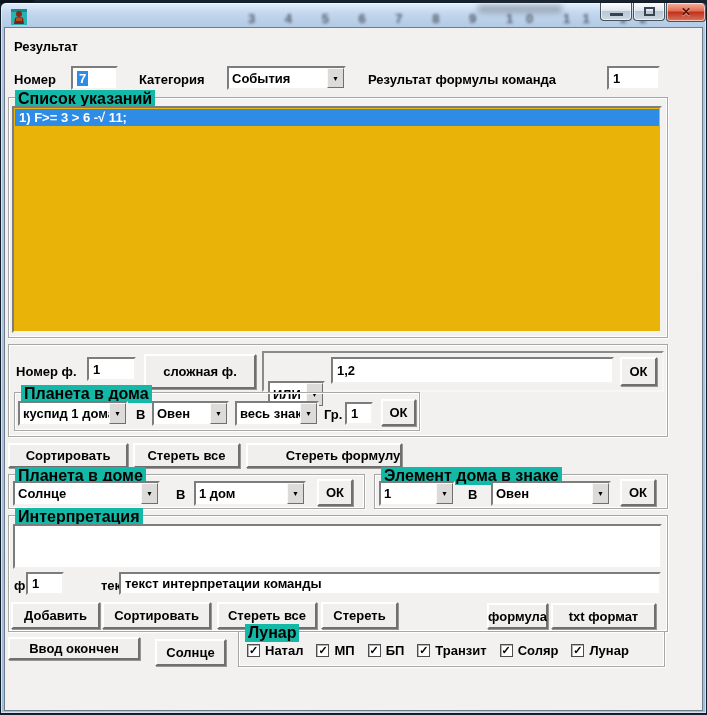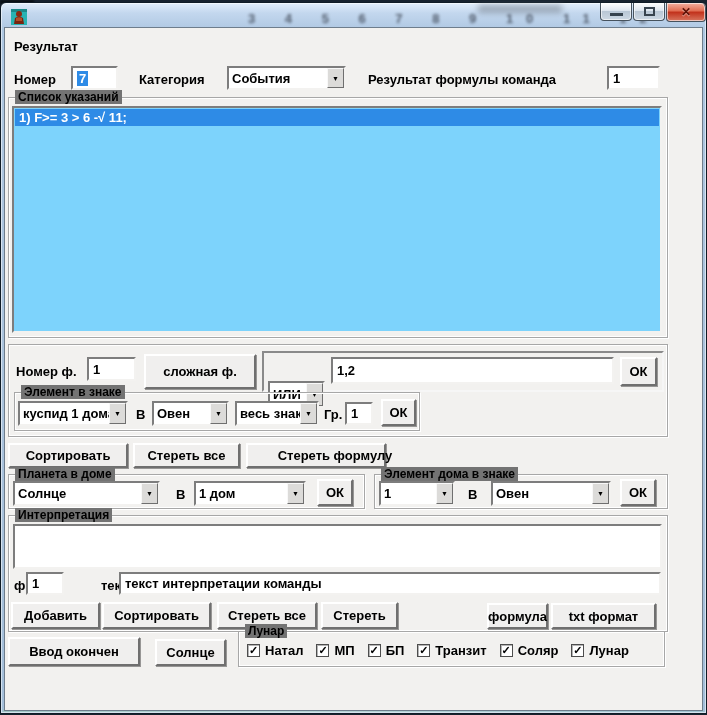--- a/index.html
+++ b/index.html
@@ -40,23 +40,23 @@
   .lbl { position:absolute; font-weight:bold; font-size:13px; color:#000; white-space:nowrap; }
   .inp { position:absolute; background:#fff; border:2px solid; border-color:#7d7d7d #f3f2f0 #f3f2f0 #7d7d7d;
          font-weight:bold; font-size:13px; color:#000; display:flex; align-items:center;
          padding:0 4px; white-space:nowrap; overflow:hidden; }
   .sel { background:#2e8be6; color:#fff; padding:0 2px; }
   .btn { position:absolute; background:#f0efee; border:2px solid; border-color:#ffffff #6f6f6f #6f6f6f #ffffff;
          box-shadow:1px 1px 0 rgba(40,40,40,.45); font-weight:bold; font-size:13px; color:#000;
          display:flex; align-items:center; justify-content:center; white-space:nowrap; cursor:default; }
   .gb { position:absolute; border:1px solid #a7a7a7;
         box-shadow:inset 1px 1px 0 #fff, inset -1px -1px 0 #fff, 1px 1px 0 #fff; }
-  .gbl { position:absolute; top:-8px; left:6px; background:#737373; padding:0 3px;
-         font-weight:bold; font-size:12px; white-space:nowrap; }
-  .listbox { position:absolute; background:#7dd3fc; border:2px solid; border-color:#7d7d7d #f3f2f0 #f3f2f0 #7d7d7d; }
+  .gbl { position:absolute; top:-8px; left:6px; background:#14b8a6; padding:0 3px;
+         font-weight:bold; font-size:16px; white-space:nowrap; }
+  .listbox { position:absolute; background:#eab308; border:2px solid; border-color:#7d7d7d #f3f2f0 #f3f2f0 #7d7d7d; }
   .listsel { position:absolute; left:1px; right:1px; top:1px; height:17px; background:#2e8be6;
              color:#fff; font-weight:bold; font-size:13px; line-height:17px; padding-left:4px; white-space:nowrap; }
   .panel { position:absolute; border:2px solid; border-color:#8a8a8a #f6f6f6 #f6f6f6 #8a8a8a; }
   .combo { position:absolute; display:flex; background:#fff; border:2px solid;
            border-color:#7d7d7d #f3f2f0 #f3f2f0 #7d7d7d; }
   .ctxt { flex:1; font-weight:bold; font-size:13px; padding:9px 3px; white-space:nowrap; overflow:hidden;
           display:flex; align-items:center; }
   .carr { width:17px; background:#dcdbd9; border:1px solid; border-color:#f8f8f8 #6f6f6f #6f6f6f #f8f8f8;
           display:flex; align-items:center; justify-content:center; font-size:7px; color:#000; }
   .ta { position:absolute; background:#fff; border:2px solid; border-color:#7d7d7d #f3f2f0 #f3f2f0 #7d7d7d; }
@@ -125,42 +125,42 @@
   <div class="btn" style="left:144px;top:354px;width:112px;height:35px;">сложная ф.</div>
   <div class="panel" style="left:262px;top:351px;width:402px;height:41px;"></div>
   <div class="combo" style="left:268px;top:357px;width:57px;height:27px;margin-top:24px;">
     <span class="ctxt">ИЛИ</span>
     <span class="carr">▼</span>
   </div>
   <div class="inp" style="left:331px;top:357px;width:283px;height:27px;">1,2</div>
   <div class="btn" style="left:620px;top:357px;width:37px;height:29px;">ОК</div>
 
   <div class="gb" style="left:14px;top:392px;width:406px;height:39px;">
-    <span class="gbl">Элемент в знаке</span>
+    <span class="gbl">Планета в дома</span>
   </div>
   <div class="combo" style="left:18px;top:401px;width:110px;height:25px;">
     <span class="ctxt">куспид 1 дома</span>
     <span class="carr">▼</span>
   </div>
   <span class="lbl" style="left:136px;top:407px;">В</span>
   <div class="combo" style="left:152px;top:401px;width:77px;height:25px;">
     <span class="ctxt">Овен</span>
     <span class="carr">▼</span>
   </div>
   <div class="combo" style="left:235px;top:401px;width:84px;height:25px;">
     <span class="ctxt">весь знак</span>
     <span class="carr">▼</span>
   </div>
   <span class="lbl" style="left:324px;top:407px;">Гр.</span>
   <div class="inp" style="left:345px;top:402px;width:28px;height:23px;">1</div>
   <div class="btn" style="left:381px;top:399px;width:35px;height:27px;">ОК</div>
 
   <div class="btn" style="left:8px;top:443px;width:120px;height:25px;">Сортировать</div>
   <div class="btn" style="left:133px;top:443px;width:107px;height:25px;">Стереть все</div>
-  <div class="btn" style="left:246px;top:443px;width:140px;height:25px;padding-left:38px;">Стереть формулу</div>
+  <div class="btn" style="left:246px;top:443px;width:156px;height:25px;padding-left:38px;">Стереть формулу</div>
 
   <div class="gb" style="left:8px;top:474px;width:357px;height:35px;">
     <span class="gbl">Планета в доме</span>
   </div>
   <div class="combo" style="left:13px;top:481px;width:147px;height:25px;">
     <span class="ctxt">Солнце</span>
     <span class="carr">▼</span>
   </div>
   <span class="lbl" style="left:176px;top:487px;">В</span>
   <div class="combo" style="left:194px;top:481px;width:112px;height:25px;">
@@ -191,21 +191,21 @@
   <div class="inp" style="left:26px;top:572px;width:38px;height:23px;">1</div>
   <span class="lbl" style="left:71px;top:578px;margin-left:30px;">текст</span>
   <div class="inp" style="left:119px;top:572px;width:542px;height:23px;">текст интерпретации команды</div>
   <div class="btn" style="left:11px;top:602px;width:89px;height:27px;">Добавить</div>
   <div class="btn" style="left:102px;top:602px;width:109px;height:27px;">Сортировать</div>
   <div class="btn" style="left:217px;top:602px;width:100px;height:27px;">Стереть все</div>
   <div class="btn" style="left:321px;top:602px;width:77px;height:27px;">Стереть</div>
   <div class="btn" style="left:487px;top:603px;width:61px;height:26px;">формула</div>
   <div class="btn" style="left:551px;top:603px;width:105px;height:26px;">txt формат</div>
 
-  <div class="btn" style="left:8px;top:637px;width:132px;height:29px;">Ввод окончен</div>
+  <div class="btn" style="left:8px;top:637px;width:132px;height:23px;">Ввод окончен</div>
   <div class="btn" style="left:155px;top:639px;width:71px;height:27px;">Солнце</div>
 
   <div class="gb" style="left:238px;top:631px;width:427px;height:36px;">
     <span class="gbl">Лунар</span>
     <div class="cbrow">
       <span class="cbitem">
         <span class="cb">✓</span>
         <span class="cblbl">Натал</span>
       </span>
       <span class="cbitem">

